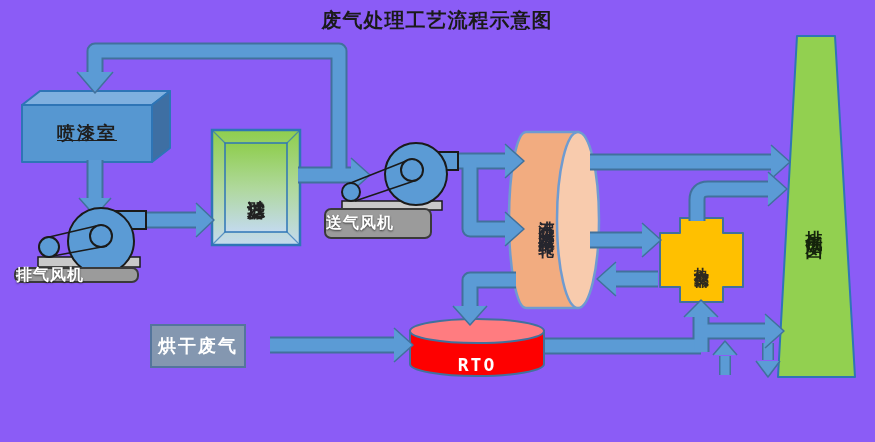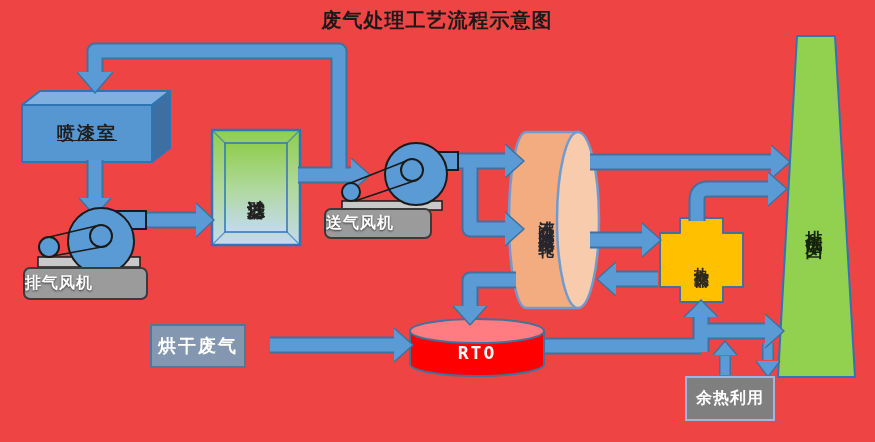--- a/index.html
+++ b/index.html
@@ -1,40 +1,40 @@
 <!DOCTYPE html>
 <html><head>
 <meta charset="utf-8">
 <style>
   html,body{margin:0;padding:0;background:#fff;}
-  .stage{position:relative;width:875px;height:442px;background:#ef4444;overflow:hidden;
+  .stage{position:relative;width:875px;height:442px;background:#8b5cf6;overflow:hidden;
          font-family:"Liberation Sans","DejaVu Sans",sans-serif;}
   .stage svg{position:absolute;left:0;top:0;}
   .lbl{position:absolute;transform:translate(-50%,-50%);font-weight:bold;white-space:nowrap;
        color:#1f1f1f;z-index:5;}
   .vlbl{writing-mode:vertical-rl;text-orientation:upright;white-space:normal;}
   .title{font-size:20px;letter-spacing:1px;color:#1a1a1a;}
   .cube-lbl{font-size:18px;letter-spacing:2px;}
   .filter-lbl{font-size:18px;letter-spacing:1px;color:#222;}
   .rotor-lbl{font-size:16px;letter-spacing:3px;color:#26262e;}
   .hx-lbl{font-size:15px;letter-spacing:2px;color:#2e2a20;}
   .chimney-lbl{font-size:17px;letter-spacing:4px;color:#15240c;}
   .rto-lbl{font-family:"DejaVu Sans Mono","Liberation Mono",monospace;font-size:18px;
-           letter-spacing:2px;color:#fff;}
+           letter-spacing:2px;color:#fff;margin-top:12px;}
   .boxdiv{position:absolute;display:flex;align-items:center;justify-content:center;
           box-sizing:border-box;color:#fff;font-weight:bold;z-index:4;}
   #drying-box{left:150px;top:324px;width:96px;height:44px;background:#8497B0;
               border:2px solid #54759c;font-size:18px;letter-spacing:2px;}
   #waste-heat-box{left:685px;top:376px;width:90px;height:45px;background:#7F7F7F;
               border:2px solid #9DB7E3;font-size:16px;letter-spacing:1px;}
   .fan-plate{position:absolute;display:flex;align-items:center;justify-content:flex-start;
              box-sizing:border-box;background:#9B9B9B;border:2px solid #3A3A3A;border-radius:7px;
              color:#fff;font-weight:bold;font-size:16px;letter-spacing:1px;
              text-shadow:0 1px 2px rgba(0,0,0,.65);z-index:4;}
-  #fan1-plate{left:23px;top:267px;width:125px;height:33px;font-family:Liberation Serif, serif;}
+  #fan1-plate{left:14px;top:267px;width:125px;height:16px;font-family:Liberation Serif, serif;}
   #fan2-plate{left:324px;top:208px;width:108px;height:31px;}
   .pipes-border path{fill:none;stroke:#41719C;stroke-width:17;stroke-linejoin:round;}
   .pipes-fill path{fill:none;stroke:#5B9BD5;stroke-width:13;stroke-linejoin:round;}
   .pipes-border path.thin{stroke-width:12;}
   .pipes-fill path.thin{stroke-width:9;}
   .arrowheads path{fill:#5B9BD5;stroke:#41719C;stroke-width:1.5;stroke-linejoin:round;}
   .fan-part{fill:#5B9BD5;stroke:#1a1a1a;stroke-width:2;}
   .fan-belt{fill:none;stroke:#1a1a1a;stroke-width:1.5;}
   .fan-base{fill:#C9C9C9;stroke:#1a1a1a;stroke-width:1.5;}
 </style>
@@ -177,17 +177,14 @@
   <div class="lbl vlbl hx-lbl" style="left:701px;top:259px;">热交换器</div>
 
   <div class="lbl vlbl chimney-lbl" style="left:814px;top:224px;">排气烟囱</div>
 
   <div class="lbl rto-lbl" style="left:477px;top:352px;">RTO</div>
 
   <div class="boxdiv" id="drying-box">
     <span>烘干废气</span>
   </div>
 
-  <div class="boxdiv" id="waste-heat-box">
-    <span>余热利用</span>
-  </div>
 
 </div>
 
 </body></html>

